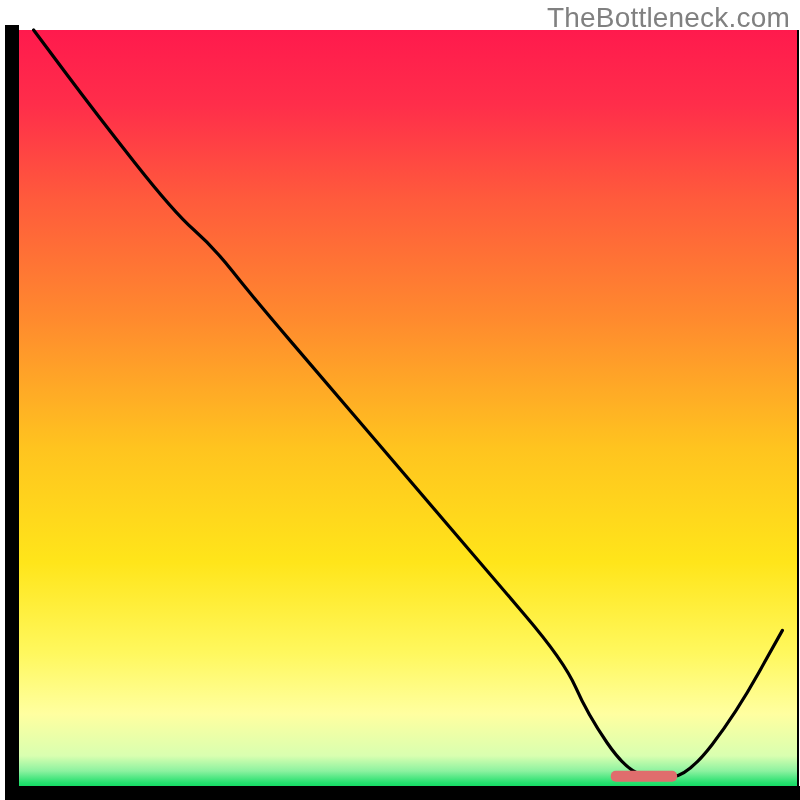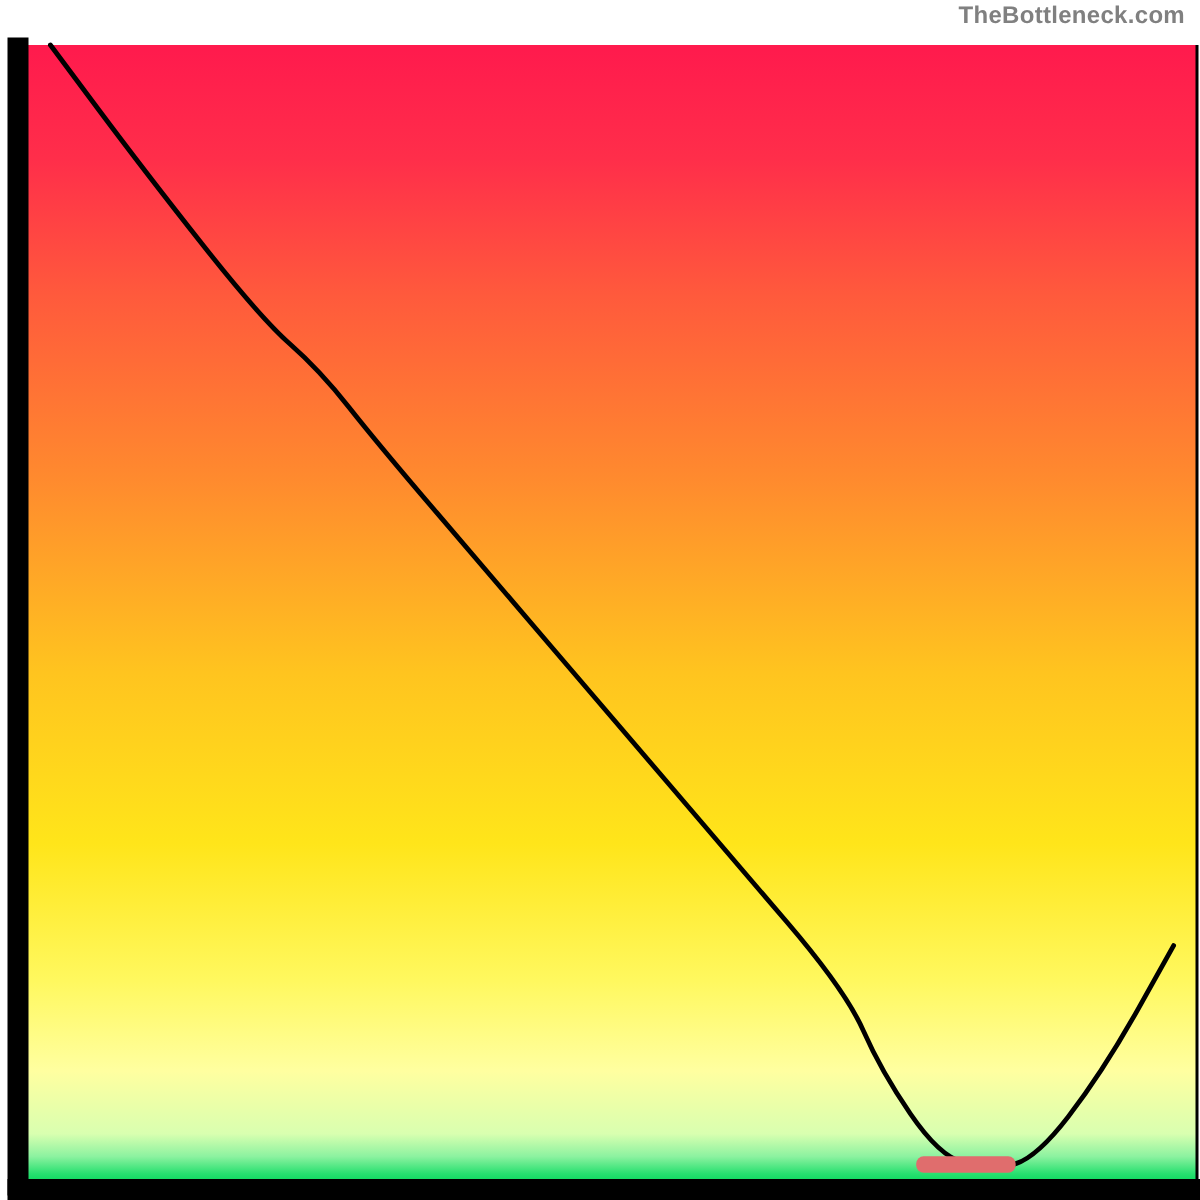--- a/index.html
+++ b/index.html
@@ -13,22 +13,22 @@
   }
   .stage {
     position: relative;
     width: 800px;
     height: 800px;
   }
   .watermark {
     position: absolute;
     top: 2px;
     right: 10px;
-    font-size: 16px;
-    font-weight: 700;
+    font-size: 28px;
+    font-weight: 400;
     color: #808080;
     letter-spacing: 0.2px;
   }
   svg {
     display: block;
   }
 </style>
 </head>
 <body>
 

